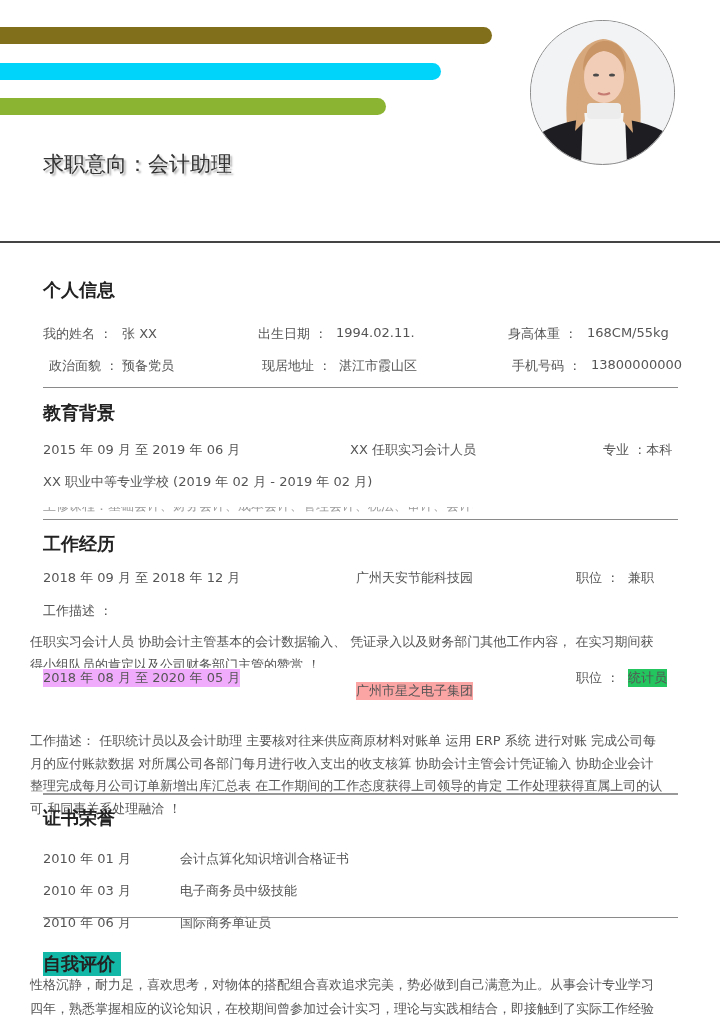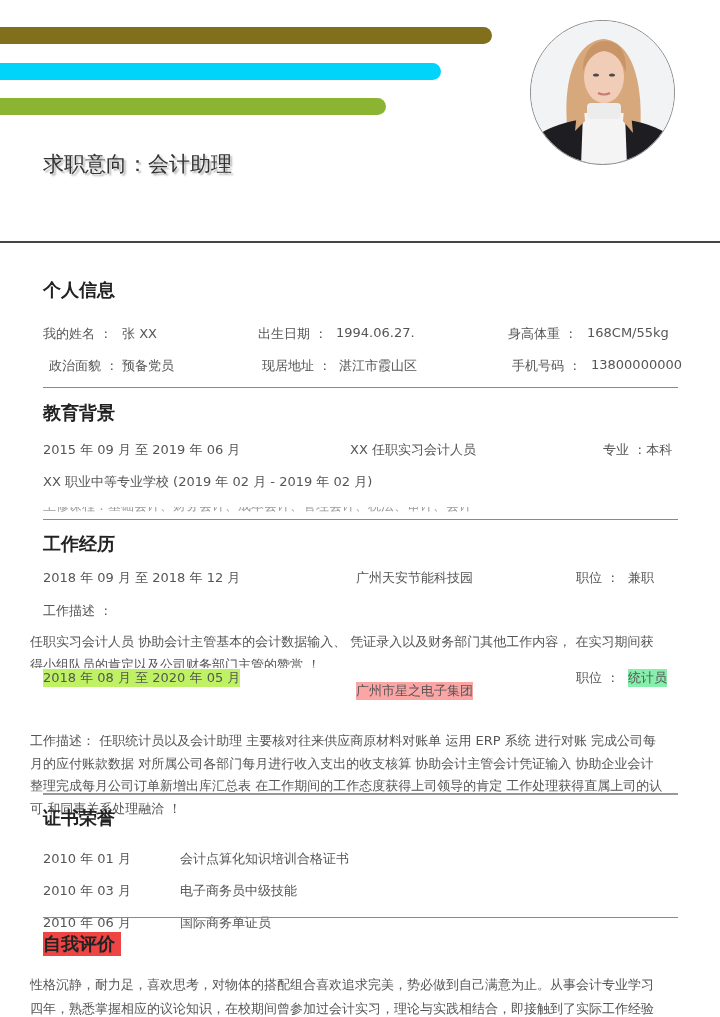--- a/index.html
+++ b/index.html
@@ -58,21 +58,21 @@
 
 <div class="objective">求职意向：会计助理</div>
 
 <div class="header-rule"></div>
 
 <div class="section-title" style="top:278px">个人信息</div>
 
 <span class="t" style="left:43px;top:325px">我的姓名 ：</span>
 <span class="t" style="left:122px;top:325px">张 XX</span>
 <span class="t" style="left:258px;top:325px">出生日期 ：</span>
-<span class="t" style="left:336px;top:325px">1994.06.27.</span>
+<span class="t" style="left:336px;top:325px">1994.02.11.</span>
 <span class="t" style="left:508px;top:325px">身高体重 ：</span>
 <span class="t" style="left:587px;top:325px">168CM/55kg</span>
 
 <span class="t" style="left:49px;top:357px">政治面貌 ：</span>
 <span class="t" style="left:122px;top:357px">预备党员</span>
 <span class="t" style="left:262px;top:357px">现居地址 ：</span>
 <span class="t" style="left:339px;top:357px">湛江市霞山区</span>
 <span class="t" style="left:512px;top:357px">手机号码 ：</span>
 <span class="t" style="left:591px;top:357px">13800000000</span>
 
@@ -90,31 +90,31 @@
 
 <div class="section-title" style="top:532px">工作经历</div>
 
 <span class="t" style="left:43px;top:569px">2018 年 09 月  至  2018 年 12 月</span>
 <span class="t" style="left:356px;top:569px">广州天安节能科技园</span>
 <span class="t" style="left:576px;top:569px">职位 ：</span>
 <span class="t" style="left:628px;top:569px">兼职</span>
 <span class="t" style="left:43px;top:602px">工作描述 ：</span>
 <div class="para clip" style="top:631px;height:37px;">任职实习会计人员  协助会计主管基本的会计数据输入、  凭证录入以及财务部门其他工作内容，   在实习期间获得小组队员的肯定以及公司财务部门主管的赞赏 ！</div>
 
-<span class="t" style="left:43px;top:669px;background:#bef264">2018 年 08 月  至  2020 年 05 月</span>
+<span class="t" style="left:43px;top:669px;background:#f0abfc">2018 年 08 月  至  2020 年 05 月</span>
 <span class="t" style="left:356px;top:682px;background:#fca5a5">广州市星之电子集团</span>
 <span class="t" style="left:576px;top:669px;background:#fff">职位 ：</span>
-<span class="t" style="left:628px;top:669px;background:#86efac">统计员</span>
+<span class="t" style="left:628px;top:669px;background:#22c55e">统计员</span>
 <div class="para" style="top:699px;margin-top:31px;">工作描述：  任职统计员以及会计助理   主要核对往来供应商原材料对账单   运用 ERP 系统  进行对账   完成公司每月的应付账款数据  对所属公司各部门每月进行收入支出的收支核算  协助会计主管会计凭证输入  协助企业会计整理完成每月公司订单新增出库汇总表  在工作期间的工作态度获得上司领导的肯定   工作处理获得直属上司的认可   和同事关系处理融洽  ！</div>
 
 <div class="rule" style="top:793px;height:2px;background:#999"></div>
 
 <div class="section-title" style="top:806px">证书荣誉</div>
 <span class="t" style="left:43px;top:850px">2010 年 01 月</span>
 <span class="t" style="left:180px;top:850px">会计点算化知识培训合格证书</span>
 <span class="t" style="left:43px;top:882px">2010 年 03 月</span>
 <span class="t" style="left:180px;top:882px">电子商务员中级技能</span>
 <span class="t" style="left:43px;top:914px">2010 年 06 月</span>
 <span class="t" style="left:180px;top:914px">国际商务单证员</span>
 <div class="rule" style="top:917px"></div>
 
-<div class="section-title" style="top:932px;background:#ef4444;padding-right:6px">自我评价</div>
+<div class="section-title" style="top:952px;background:#14b8a6;padding-right:6px">自我评价</div>
 <div class="para" style="top:973px;line-height:24px;">性格沉静，耐力足，喜欢思考，对物体的搭配组合喜欢追求完美，势必做到自己满意为止。从事会计专业学习四年，熟悉掌握相应的议论知识，在校期间曾参加过会计实习，理论与实践相结合，即接触到了实际工作经验</div>
 
 </body></html>

